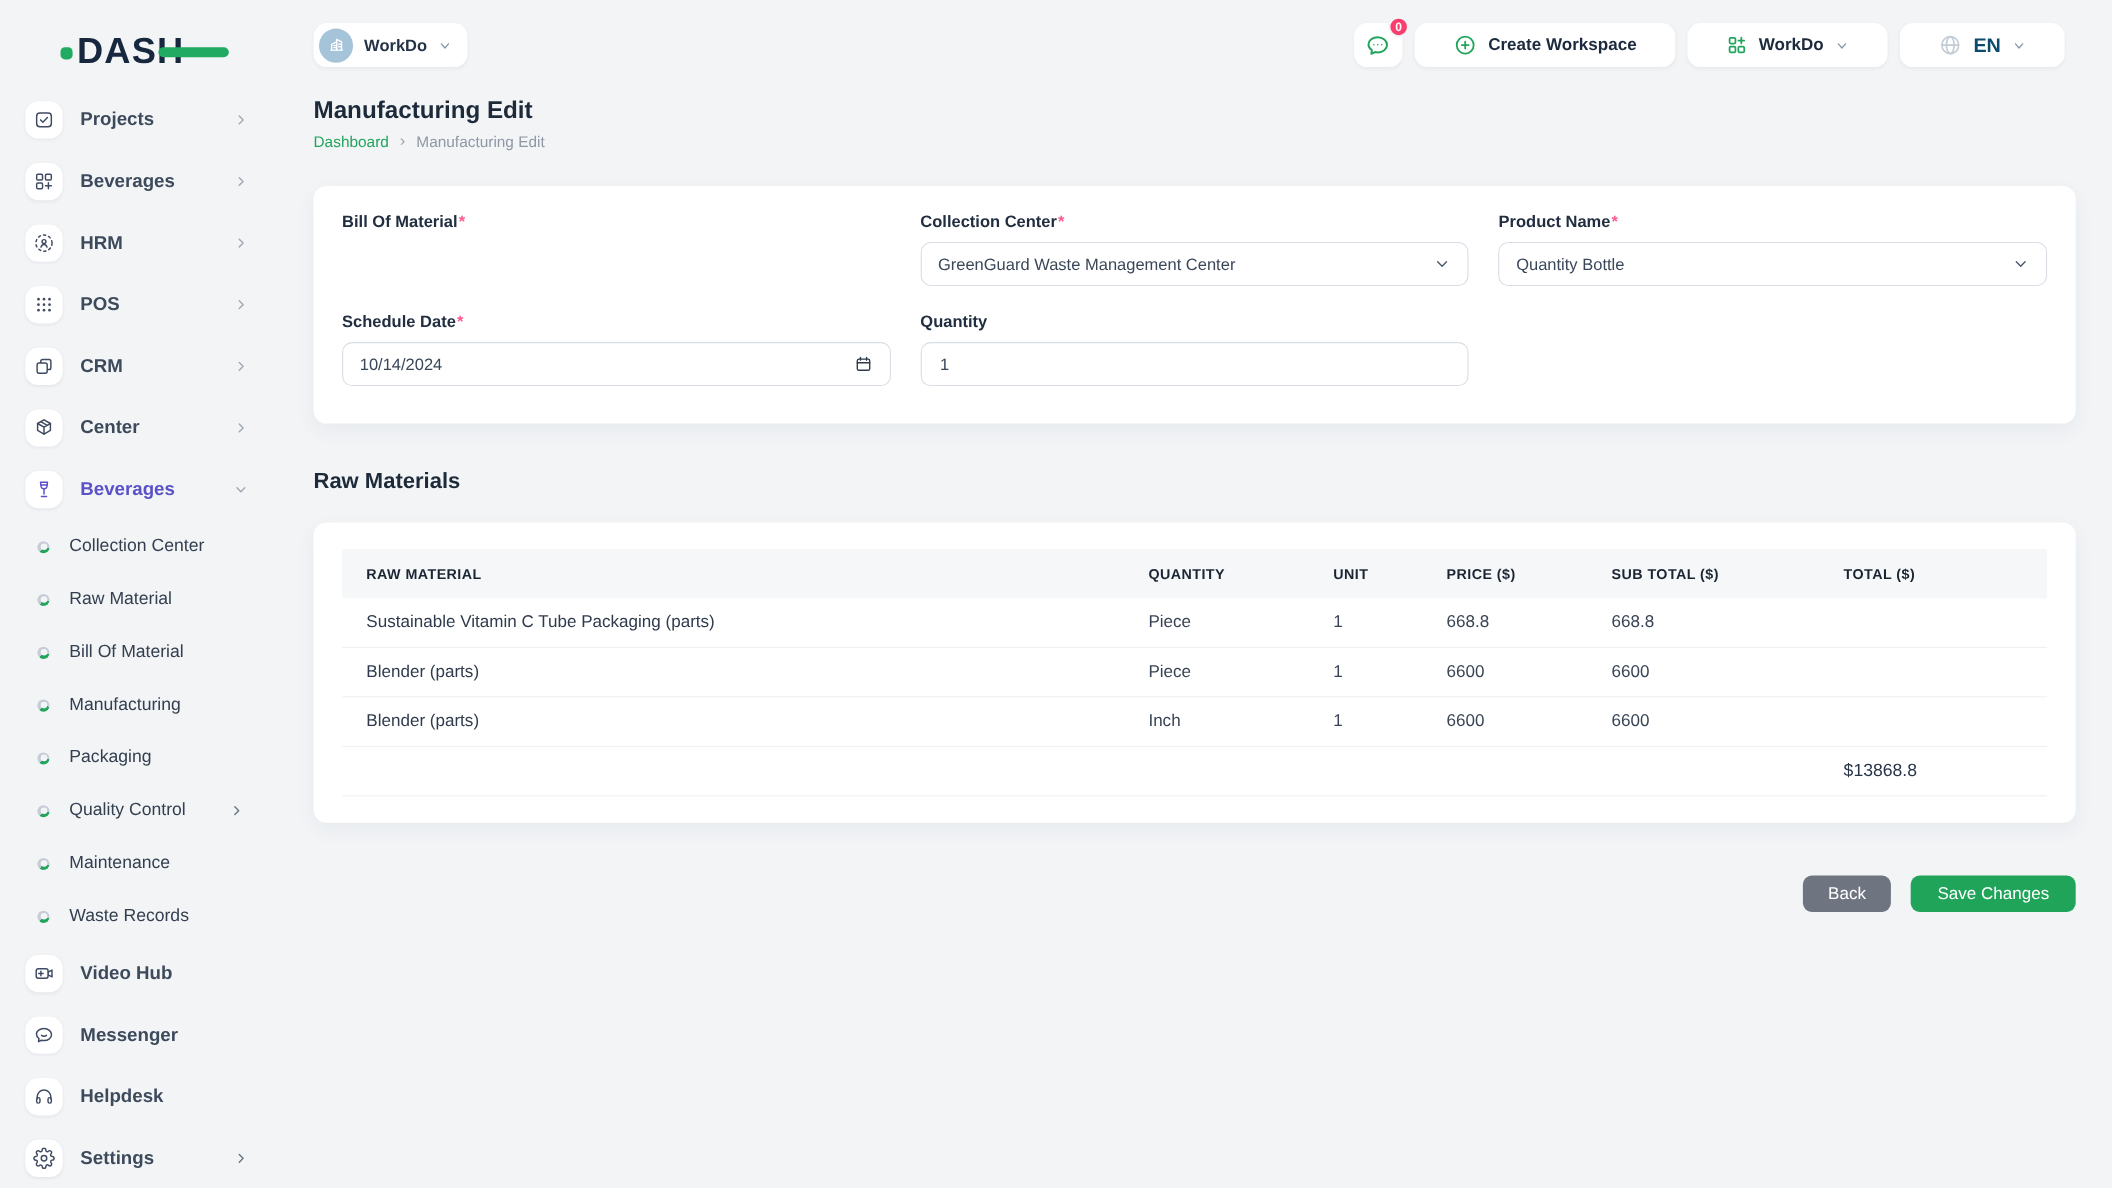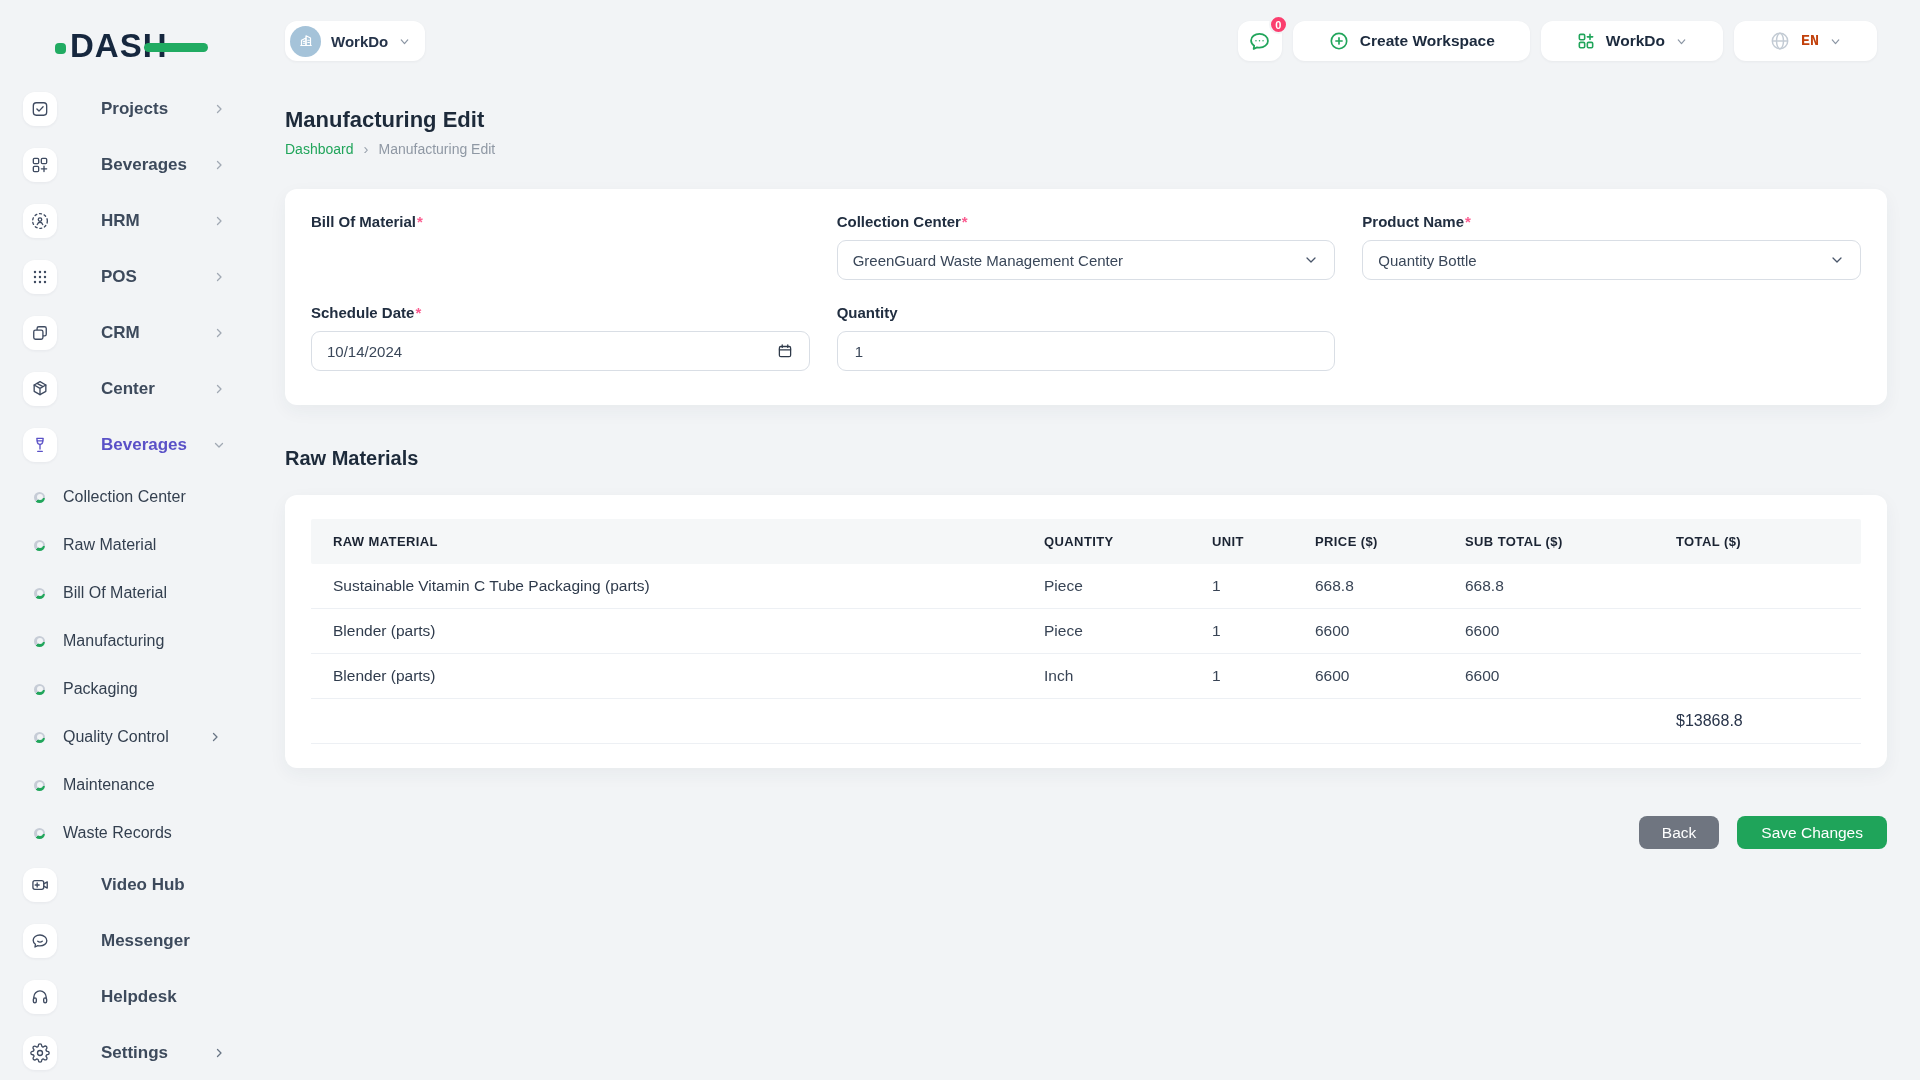--- a/index.html
+++ b/index.html
@@ -16,21 +16,21 @@
   .logo { position:relative; margin:4px 0 0 70px; width:130px; height:44px; cursor:pointer; }
   .logo-text { font-size:33px; font-weight:800; letter-spacing:1px; color:#16273e; line-height:44px; }
   .logo-dot { position:absolute; left:-15px; top:19px; width:11px; height:11px; border-radius:4px; background:#21ab62; }
   .logo-bar { position:absolute; left:74px; top:19px; width:64px; height:9px; border-radius:5px; background:#21ab62; }
 
   .nav { margin-top:13px; padding-left:23px; }
   .nav-item { height:56px; display:flex; align-items:center; gap:16px; cursor:pointer; }
   .nav-ico { flex:0 0 34px; width:34px; height:34px; border-radius:12px; background:#fff;
              display:flex; align-items:center; justify-content:center;
              box-shadow:0 1px 3px rgba(30,40,60,0.06); }
-  .nav-label { font-size:17px; font-weight:600; color:#3d4a5c;margin-left:28px; }
+  .nav-label { font-size:17px; font-weight:600; color:#3d4a5c; }
   .nav-item.active .nav-label { color:#5a51c7; }
   .chev { margin-left:auto; margin-right:30px; display:flex; align-items:center; }
   .chev svg { display:block; }
   .chev.down svg { transform:rotate(90deg); }
 
   .sub-item { height:48px; display:flex; align-items:center; gap:18px; padding-left:11px; cursor:pointer; }
   .bullet { flex:0 0 11px; width:11px; height:11px; border-radius:50%; position:relative;
             background:conic-gradient(from 100deg,#21a55b 0 120deg,#c6ccd6 120deg 360deg); }
   .bullet::before { content:""; position:absolute; inset:2.5px; border-radius:50%; background:#f2f4f6; }
   .sub-label { font-size:16px; color:#333f4f; }
@@ -44,24 +44,24 @@
   .ws-pill { padding:0 14px 0 5px; gap:10px; }
   .avatar { width:31px; height:31px; border-radius:50%; background:#a5c3d9; display:flex; align-items:center; justify-content:center; }
   .ws-name { font-size:15px; font-weight:600; color:#253349; }
   .spacer { flex:1; }
   .hgroup { display:flex; gap:11px; align-items:center; }
   .msg-btn { width:44px; justify-content:center; position:relative; }
   .badge { position:absolute; top:-6px; right:-6px; min-width:19px; height:19px; border-radius:10px;
            background:#fb3e6e; color:#fff; font-size:11px; font-weight:700; display:flex;
            align-items:center; justify-content:center; border:2px solid #f2f4f6; }
   .hbtn { padding:0 35px; gap:10px; font-size:15.5px; font-weight:600; color:#1c2a3d; }
-  .lang-label { color:#c2410c; font-weight:700; font-size:15px;font-family:Liberation Mono, monospace; }
+  .lang-label { color:#0c4a6e; font-weight:700; font-size:18px; }
 
   
-  .main { position:absolute; left:285px; top:108px; width:1602px; }
+  .main { position:absolute; left:285px; top:88px; width:1602px; }
   .page-title { font-size:22px; font-weight:700; color:#1d2a3a; line-height:24px; }
   .breadcrumb { margin-top:8px; font-size:14px; display:flex; gap:10px; align-items:flex-end; }
   .bc-home { color:#21a55b; cursor:pointer; }
   .bc-sep { color:#9aa3ae; font-size:15px; }
   .bc-cur { color:#8f98a4; }
 
   .card { background:#fff; border-radius:12px; box-shadow:0 6px 18px rgba(40,50,70,0.05); }
   .card-form { margin-top:32px; padding:24px 26px 34px 26px; }
   .fgrid { display:grid; grid-template-columns:repeat(3,1fr); column-gap:27px; row-gap:24px; }
   .flabel { font-size:15px; font-weight:600; color:#212e40; margin-bottom:10px; }

